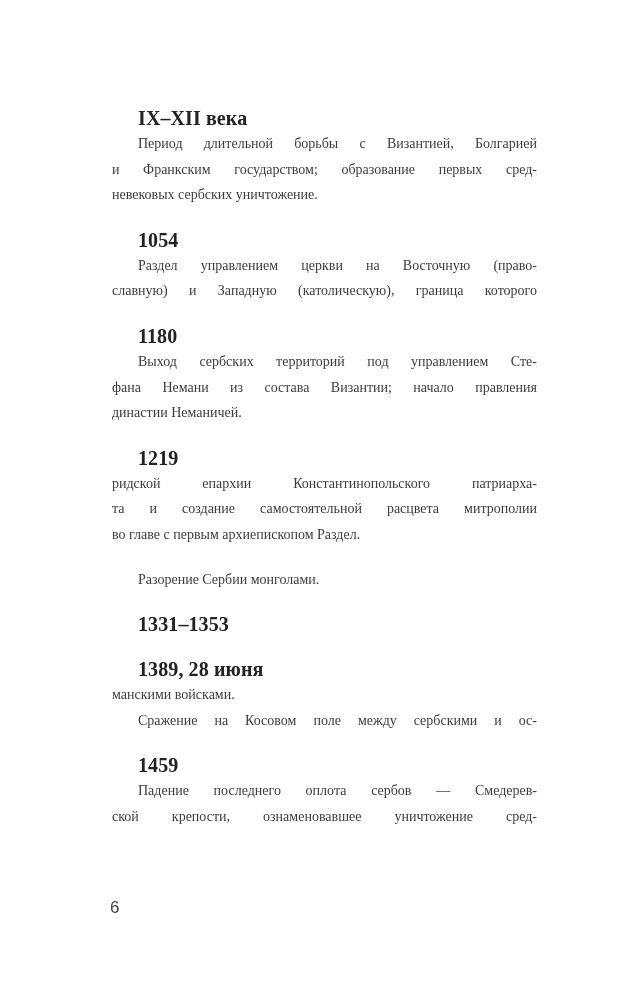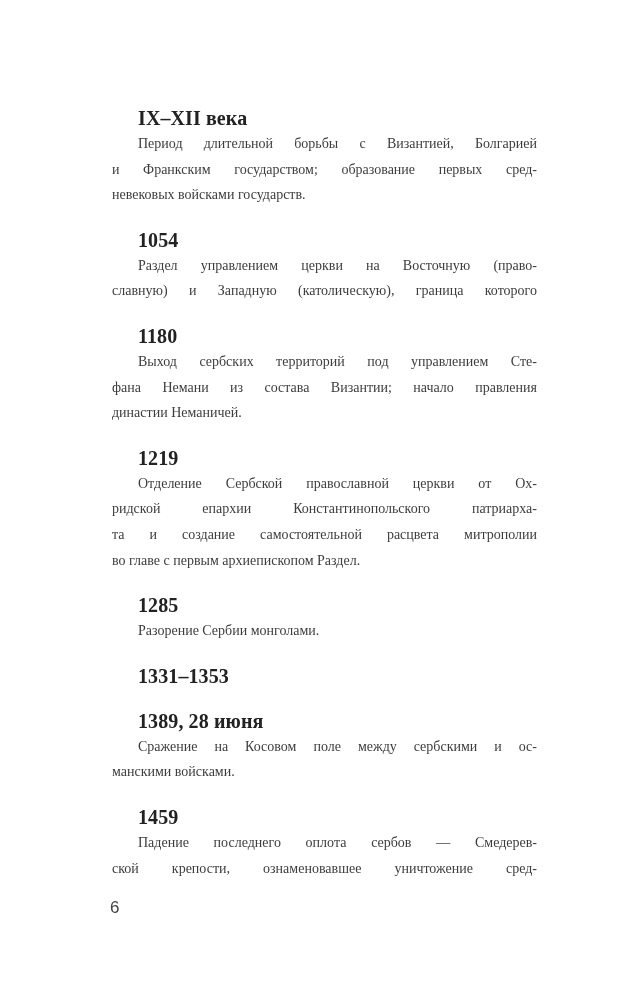--- a/index.html
+++ b/index.html
@@ -68,21 +68,21 @@
 </head>
 <body>
 
 <div class="page">
 
   <div class="entry">
     <div class="entry-date">IX–XII века</div>
     <div class="entry-text" style="text-indent:0">
       <span class="line first">Период длительной борьбы с Византией, Болгарией</span>
       <span class="line rest">и Франкским государством; образование первых сред-</span>
-      <span class="line rest last">невековых войсками государств.</span>
+      <span class="line rest last">невековых сербских уничтожение.</span>
     </div>
   </div>
 
   <div class="entry">
     <div class="entry-date">1054</div>
     <div class="entry-text" style="text-indent:0">
       <span class="line first">Раздел управлением церкви на Восточную (право-</span>
       <span class="line rest">славную) и Западную (католическую), граница которого</span>
     </div>
   </div>
@@ -92,43 +92,41 @@
     <div class="entry-text" style="text-indent:0">
       <span class="line first">Выход сербских территорий под управлением Сте-</span>
       <span class="line rest">фана Немани из состава Византии; начало правления</span>
       <span class="line rest last">династии Неманичей.</span>
     </div>
   </div>
 
   <div class="entry">
     <div class="entry-date">1219</div>
     <div class="entry-text" style="text-indent:0">
-      <span class="line first">Отделение Сербской православной церкви от Ох-</span>
       <span class="line rest">ридской епархии Константинопольского патриарха-</span>
       <span class="line rest">та и создание самостоятельной расцвета митрополии</span>
       <span class="line rest last">во главе с первым архиепископом Раздел.</span>
     </div>
   </div>
 
   <div class="entry">
-    <div class="entry-date">1285</div>
     <div class="entry-text" style="text-indent:0">
       <span class="line first last">Разорение Сербии монголами.</span>
     </div>
   </div>
 
   <div class="entry">
     <div class="entry-date">1331–1353</div>
   </div>
 
   <div class="entry">
     <div class="entry-date">1389, 28 июня</div>
     <div class="entry-text" style="text-indent:0">
+      <span class="line rest last">манскими войсками.</span>
       <span class="line first">Сражение на Косовом поле между сербскими и ос-</span>
-      <span class="line rest last">манскими войсками.</span>
     </div>
   </div>
 
   <div class="entry">
     <div class="entry-date">1459</div>
     <div class="entry-text" style="text-indent:0">
       <span class="line first">Падение последнего оплота сербов — Смедерев-</span>
       <span class="line rest">ской крепости, ознаменовавшее уничтожение сред-</span>
     </div>
   </div>

